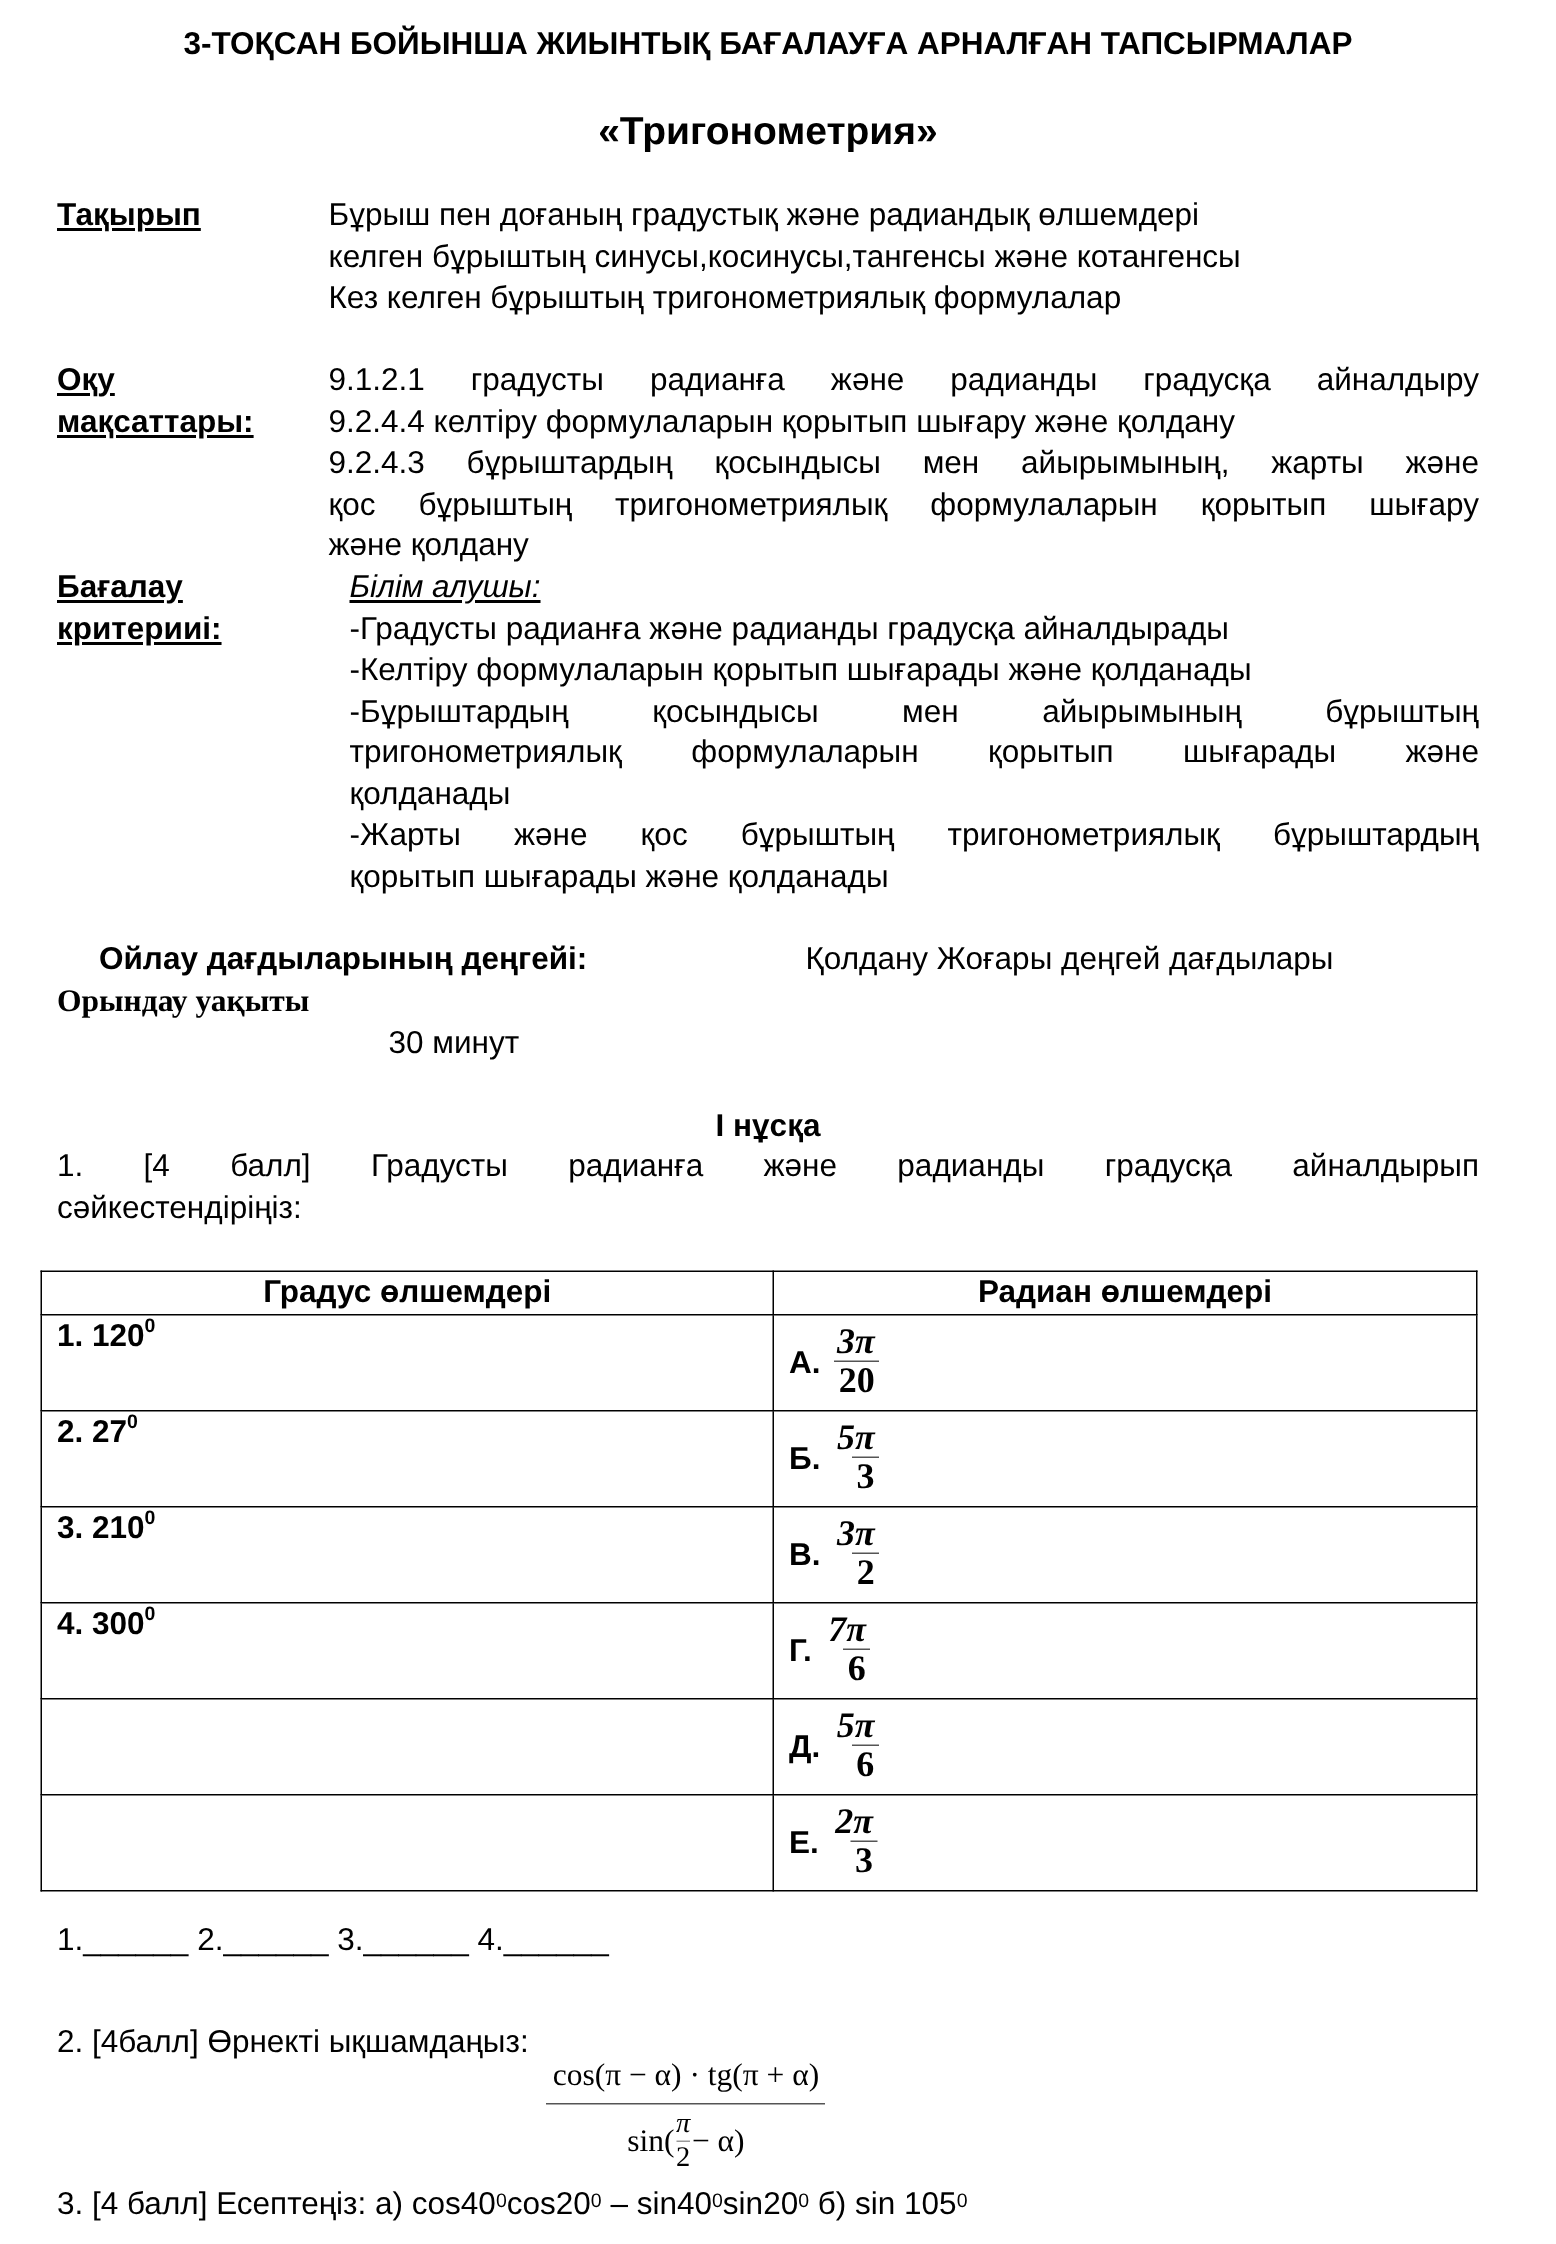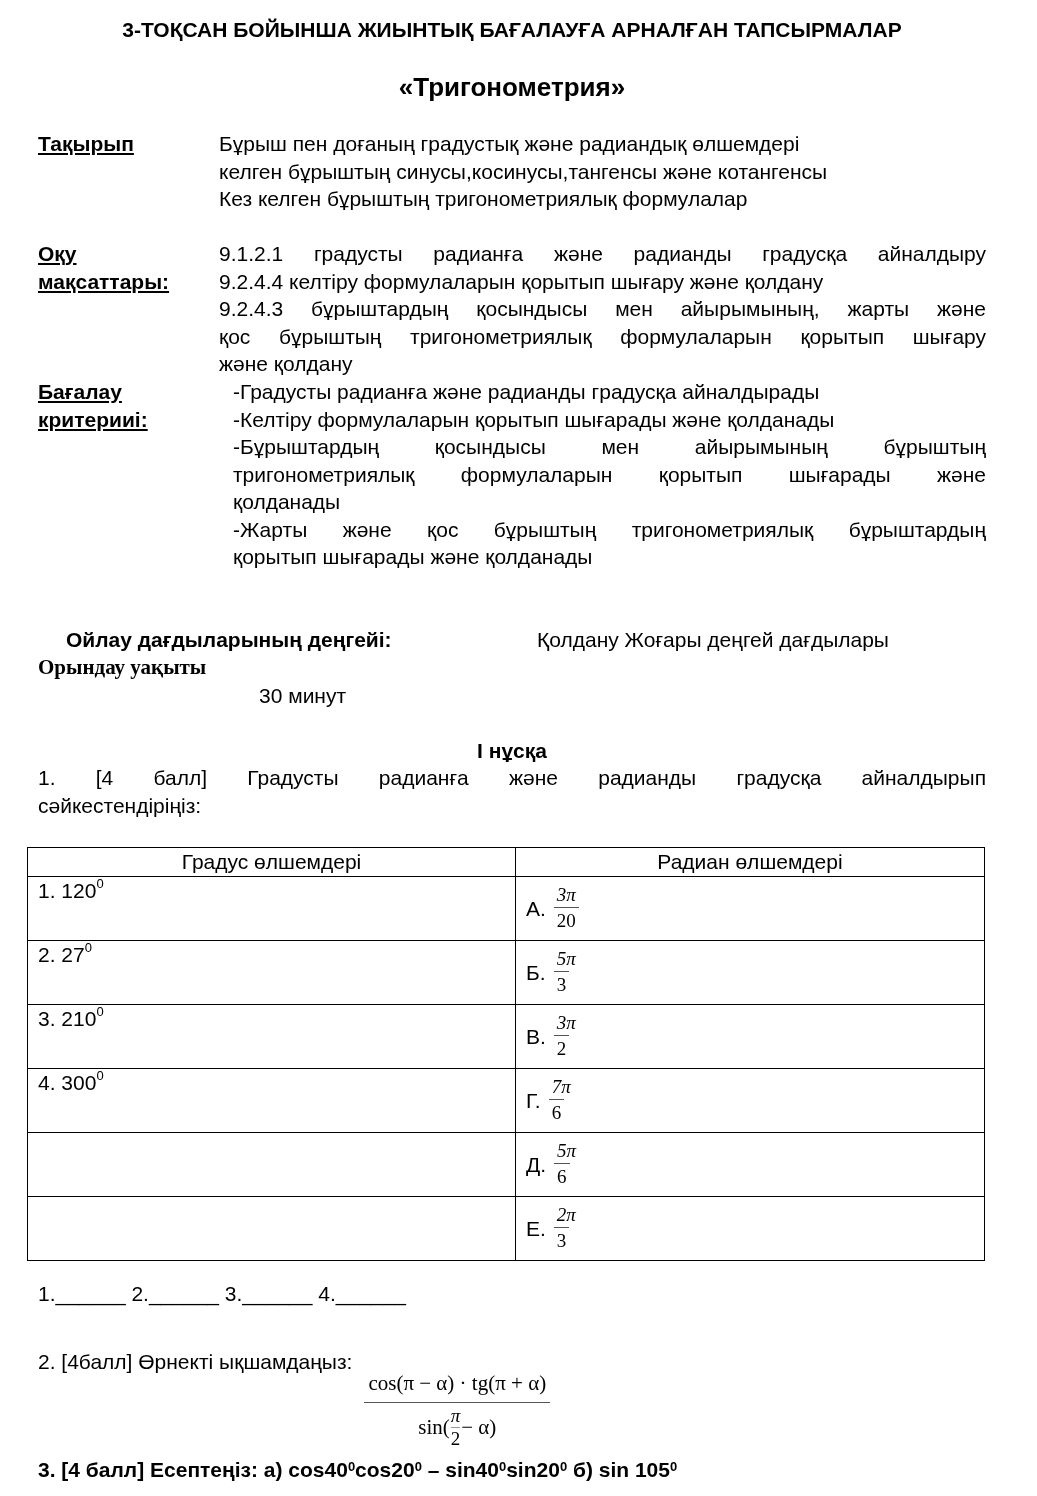--- a/index.html
+++ b/index.html
@@ -6,28 +6,28 @@
   body { width:1037px; height:1496px; position:relative; overflow:hidden;
          font-family:"Liberation Sans", sans-serif; color:#000; font-size:21px; }
   .abs { position:absolute; }
   .title { left:0; width:1024px; top:18px; text-align:center; font-weight:bold; font-size:21px; }
   .subtitle { left:0; width:1024px; top:72px; text-align:center; font-weight:bold; font-size:26px; }
   .label { font-weight:bold; text-decoration:underline; line-height:27.5px; }
   .line { line-height:27.5px; white-space:nowrap; }
   .just { text-align:justify; text-align-last:justify; line-height:27.5px; }
   .italic-u { font-style:italic; text-decoration:underline; }
   table.match { position:absolute; left:27px; top:847px; width:958px; border-collapse:collapse; }
-  table.match td, table.match th { border:1.5px solid #000; font-weight:normal; font-size:21px; padding:0; }
+  table.match td, table.match th { border:1.5px solid #000; font-weight:bold; font-size:21px; padding:0; }
   table.match th { height:28px; text-align:center; }
   table.match td { height:61px; vertical-align:top; }
   table.match td.left { width:477px; padding-left:10px; padding-top:2px; }
   table.match td.right { padding-left:10px; vertical-align:middle; }
   sup { font-size:13px; vertical-align:top; position:relative; top:-3px; }
-  .frac { display:inline-flex; flex-direction:column; align-items:flex-start; vertical-align:middle;
-          font-family:"Liberation Serif", serif; font-size:19px; margin-left:8px; }
+  .frac { display:inline-flex; flex-direction:column; align-items:flex-end; vertical-align:middle;
+          font-family:"Liberation Serif", serif; font-size:24px; margin-left:8px; }
   .frac .num { line-height:24px; padding:0 3px; }
   .frac .den { line-height:26px; border-top:1.5px solid #555; padding:0 3px; }
   .pi { font-style:italic; }
   .rl { display:inline-block; vertical-align:middle; }
   .bigfrac { display:inline-flex; flex-direction:column; align-items:center; vertical-align:middle;
              font-family:"Liberation Serif", serif; font-size:21px;margin-top:35px; }
   .bigfrac .num { padding:0 4px 6px 4px; border-bottom:1.5px solid #555; }
   .bigfrac .den { padding-top:2px; display:flex; align-items:center; }
   .mini { display:inline-flex; flex-direction:column; align-items:center; font-size:19px; margin:0 1px; }
   .mini span:first-child { border-bottom:1px solid #999; line-height:22px; font-style:italic; }
@@ -56,20 +56,21 @@
   <div class="just">9.2.4.3 бұрыштардың қосындысы мен айырымының, жарты және</div>
   <div class="just">қос бұрыштың тригонометриялық формулаларын қорытып шығару</div>
   <div class="line">және қолдану</div>
 </div>
 
 <div class="abs" style="left:38px; top:378px;">
   <div class="label">Бағалау</div>
   <div class="label">критерииі:</div>
 </div>
 <div class="abs" style="left:233px; top:378px; width:753px;">
+  <div class="line italic-u">Білім алушы:</div>
   <div class="line">-Градусты радианға және радианды градусқа айналдырады</div>
   <div class="line">-Келтіру формулаларын қорытып шығарады және қолданады</div>
   <div class="just">-Бұрыштардың қосындысы мен айырымының бұрыштың</div>
   <div class="just">тригонометриялық формулаларын қорытып шығарады және</div>
   <div class="line">қолданады</div>
   <div class="just">-Жарты және қос бұрыштың тригонометриялық бұрыштардың</div>
   <div class="line">қорытып шығарады және қолданады</div>
 </div>
 
 <div class="abs line" style="left:38px; top:626px; font-weight:bold;margin-left:28px;">Ойлау дағдыларының деңгейі:</div>
@@ -145,15 +146,15 @@
       <span>sin(</span>
       <span class="mini">
           <span>π</span>
           <span>2</span>
         </span>
       <span> − α)</span>
     </span>
   </span>
 </div>
 
-<div class="abs line" style="left:38px; top:1456px;font-weight:bold;">
+<div class="abs line" style="left:38px; top:1456px;">
   <span>3. [4 балл] Есептеңіз: а) cos40</span><sup>0</sup><span>cos20</span><sup>0</sup><span> – sin40</span><sup>0</sup><span>sin20</span><sup>0</sup><span> б) sin 105</span><sup>0</sup>
 </div>
 
 </body></html>

